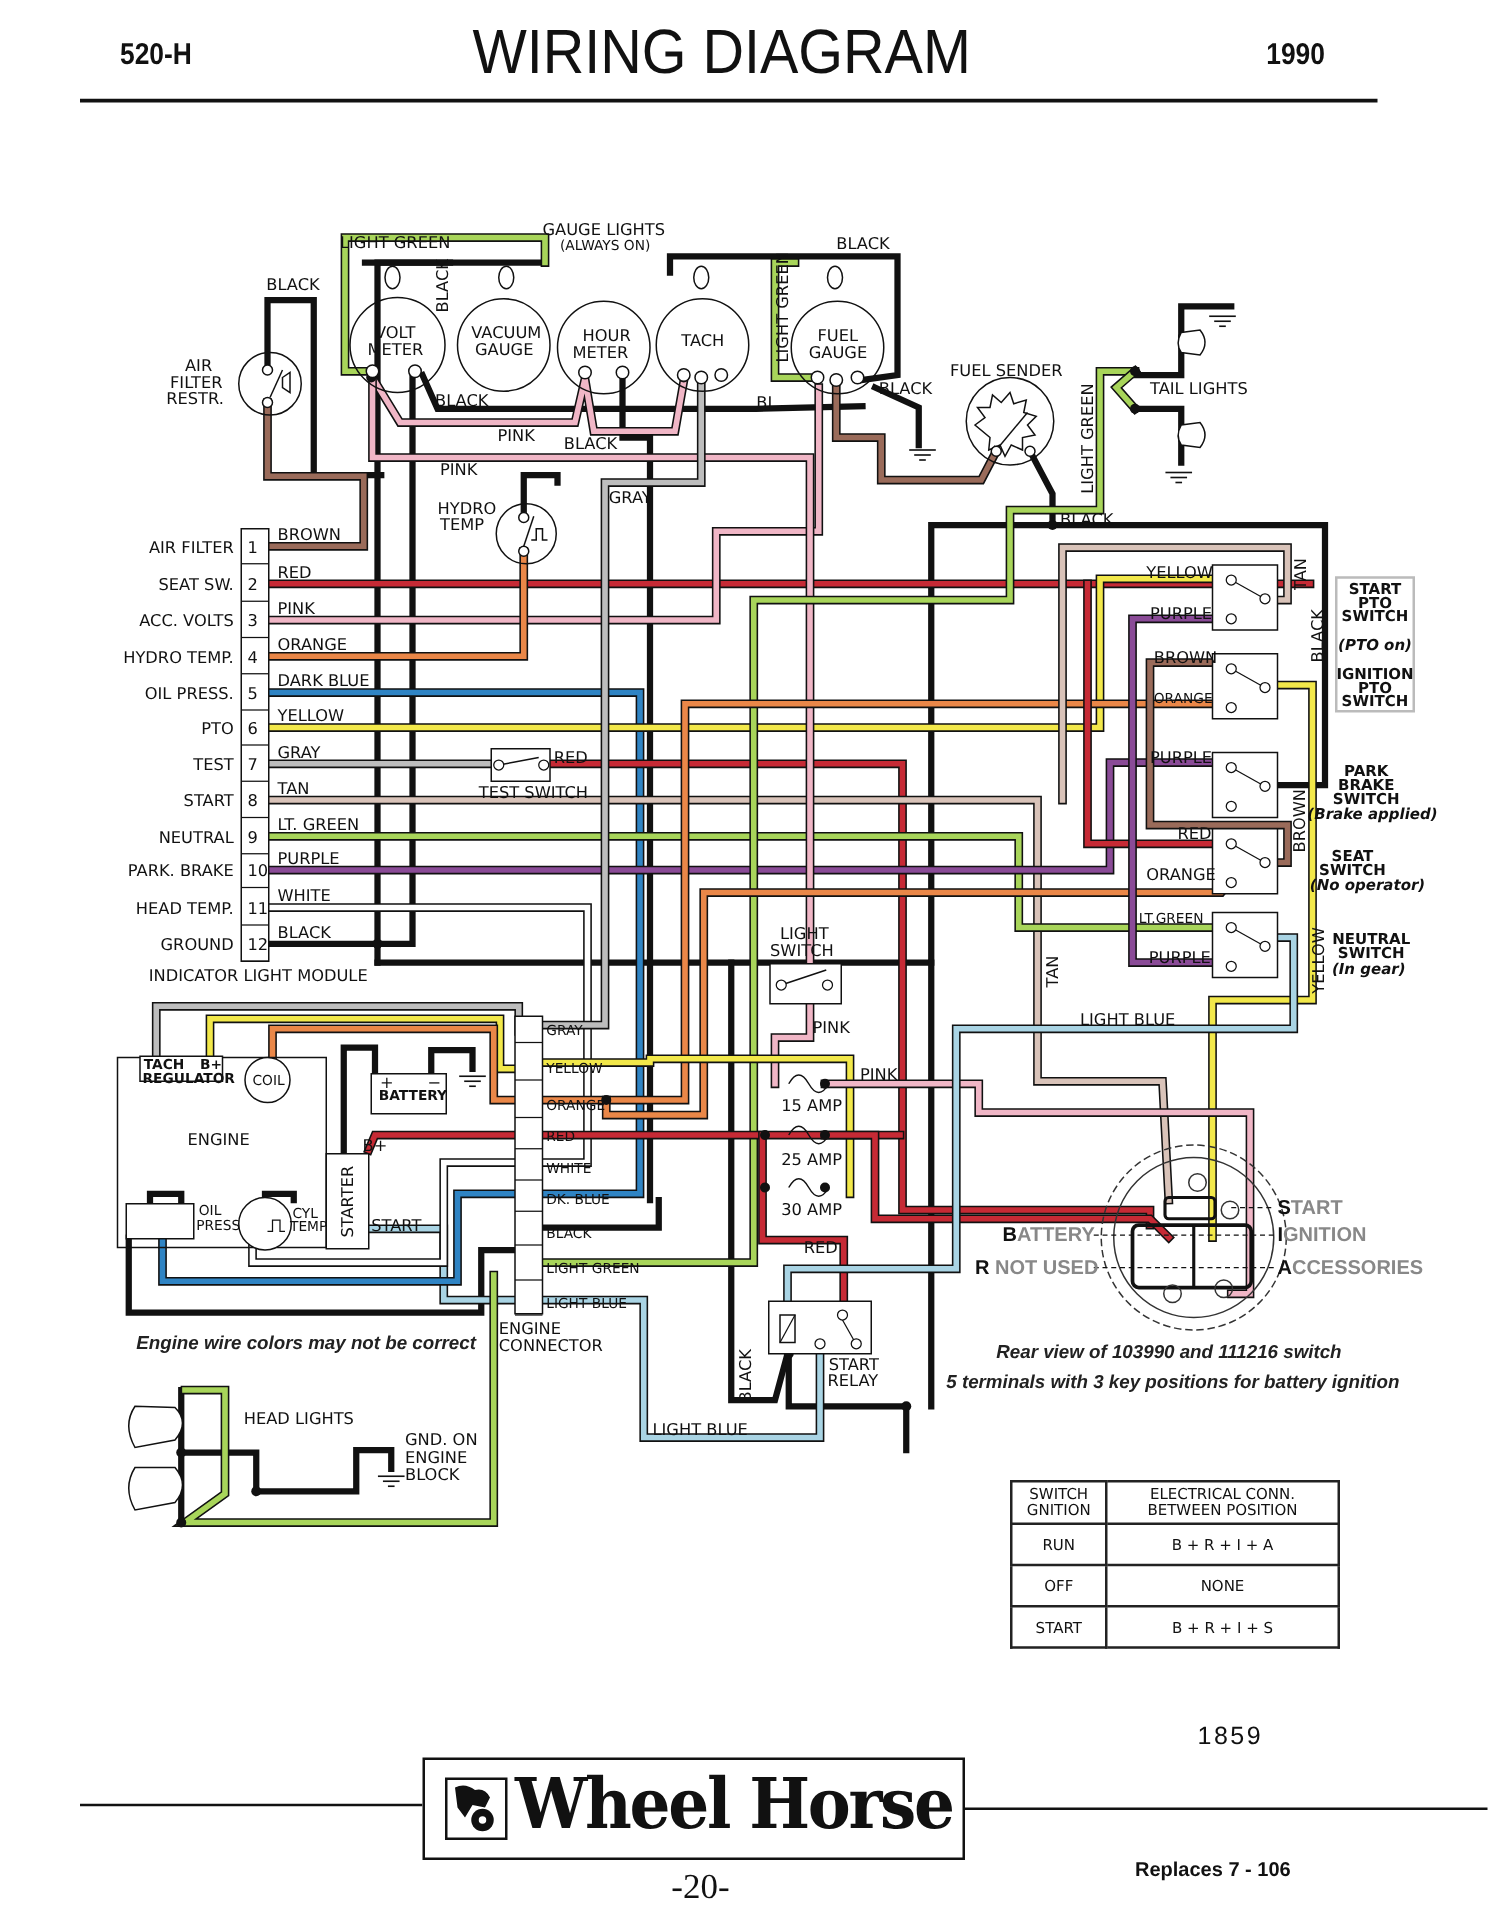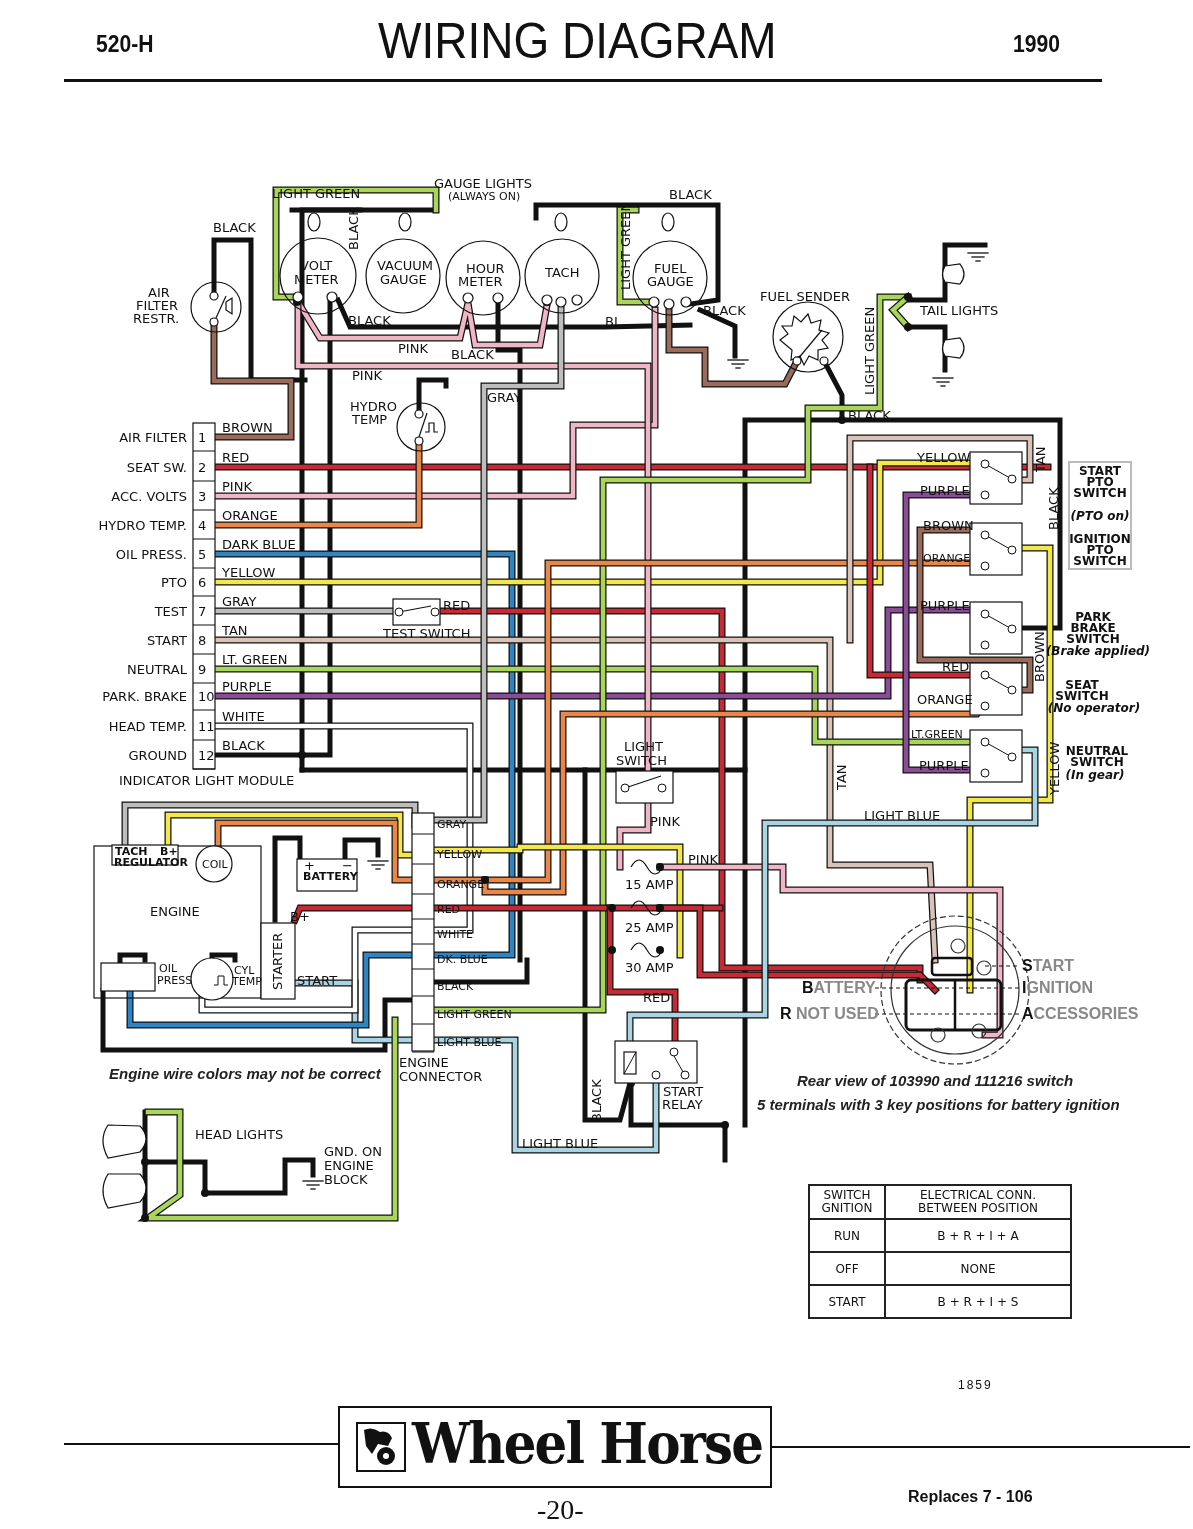--- a/index.html
+++ b/index.html
@@ -8,21 +8,21 @@
   .hdr-model { left:96px; top:30px; font-size:24px; font-weight:bold; font-family:"Liberation Sans", sans-serif; transform:scaleX(0.88); transform-origin:left; }
   .hdr-title { left:378px; top:12px; font-size:50px; letter-spacing:0px; font-family:"Liberation Sans", sans-serif; transform:scaleX(0.92); transform-origin:left; }
   .hdr-year { left:1013px; top:30px; font-size:24px; font-weight:bold; transform:scaleX(0.88); transform-origin:left; }
   .hdr-rule { left:64px; top:79px; width:1038px; height:3px; background:#111; }
   svg#diagram { position:absolute; left:0; top:0; }
   svg text { font-family:"DejaVu Sans", sans-serif; fill:#111; }
   .lbl { font-size:13px; }
   .sm { font-size:11px; }
   .note { font-family:"Liberation Sans", sans-serif; font-style:italic; font-weight:bold; font-size:15px; fill:#222; }
   .ign { font-family:"Liberation Sans", sans-serif; font-weight:bold; font-size:16px; fill:#888; }
-  .footer-num { left:958px; top:1378px; font-size:12px; letter-spacing:2px;text-align:center; }
+  .footer-num { left:958px; top:1378px; font-size:20px; letter-spacing:2px;text-align:center; }
   .logo-box { left:338px; top:1406px; width:430px; height:78px; border:2px solid #111; background:#fff; }
   .logo-rule-l { left:64px; top:1443px; width:274px; height:2px; background:#111; }
   .logo-rule-r { left:770px; top:1446px; width:420px; height:2px; background:#111; }
   .logo-text { left:412px; top:1410px; font-size:56px; font-weight:900; font-family:"DejaVu Serif", serif; letter-spacing:-2px; transform:scaleX(0.92); transform-origin:left; }
   .logo-icon { left:356px; top:1422px; width:46px; height:46px; border:2px solid #111; }
   .page-num { left:537px; top:1494px; font-size:28px; font-family:"Liberation Serif", serif; }
   .replaces { left:908px; top:1488px; font-size:16px; font-weight:bold; }
   table.sw { position:absolute; left:808px; top:1184px; border-collapse:collapse; background:#fff; font-family:"DejaVu Sans", sans-serif; font-size:12px; }
   table.sw td, table.sw th { border:2px solid #222; text-align:center; padding:0; font-weight:normal; }
   table.sw th { height:32px; line-height:13px; }

